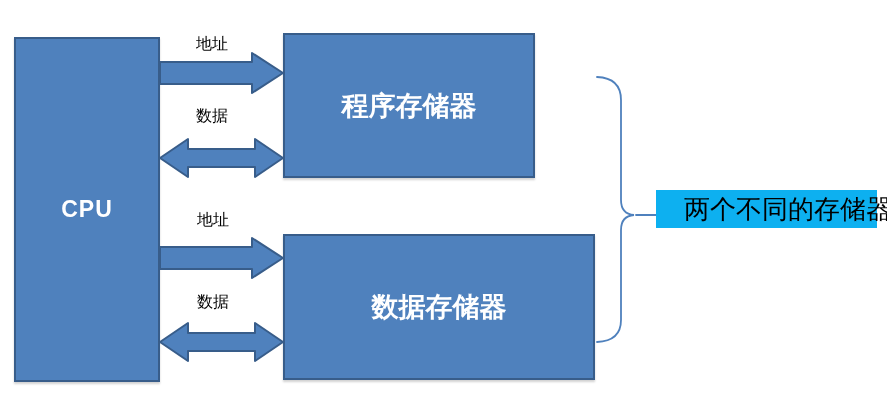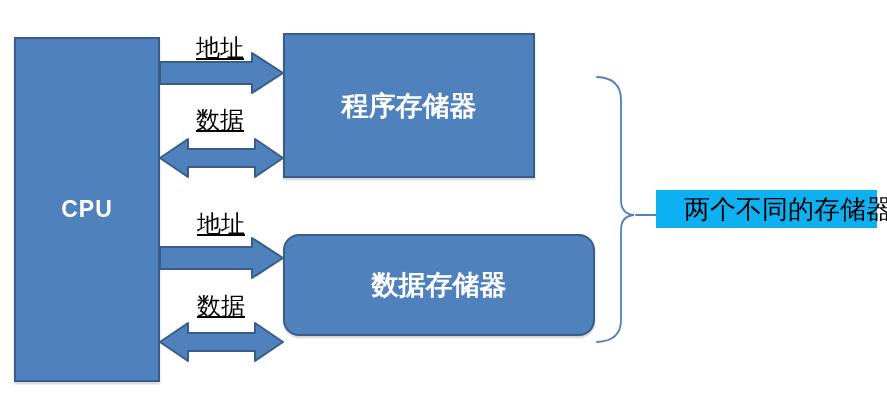--- a/index.html
+++ b/index.html
@@ -40,32 +40,30 @@
     font-size: 23px;
     letter-spacing: 1px;
   }
   .program-block {
     left: 283px; top: 33px;
     width: 252px; height: 145px;
     font-size: 27px;
   }
   .data-block {
     left: 283px; top: 234px;
-    width: 312px; height: 102px;
+    width: 312px; height: 146px;
     font-size: 27px;
-    border-radius: 16px;
   }
   .bus-label {
     position: absolute;
     font-family: "DejaVu Serif", "Liberation Serif", serif;
     color: var(--bus-label-text);
-    font-size: 24px;
+    font-size: 16px;
     line-height: 1;
     white-space: nowrap;
-    text-decoration: underline;
   }
   .bus-label.addr-top  { left: 196px; top: 36px; }
   .bus-label.data-top  { left: 196px; top: 108px; }
   .bus-label.addr-bot  { left: 197px; top: 212px; }
   .bus-label.data-bot  { left: 197px; top: 294px; }
   .annotation-box {
     position: absolute;
     left: 656px; top: 190px;
     width: 221px; height: 38px;
     background: var(--annotation-bg);

